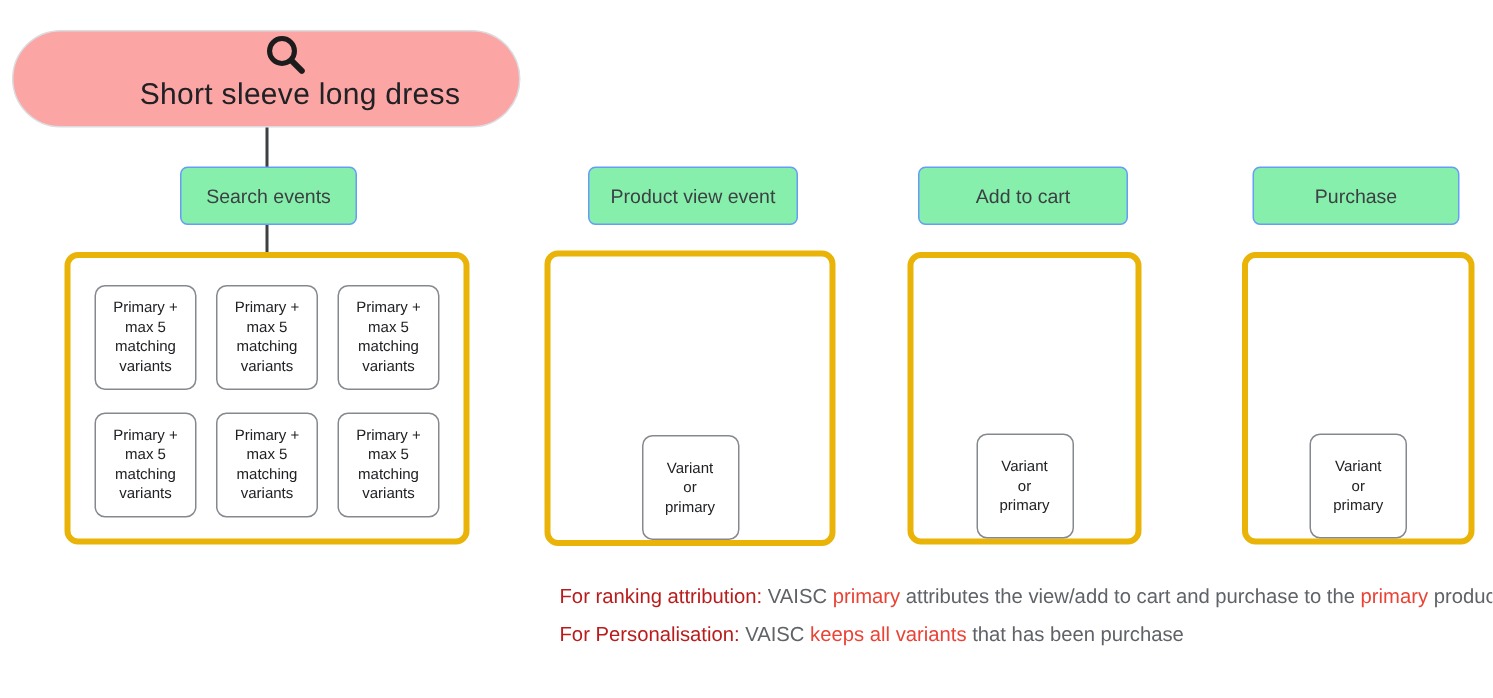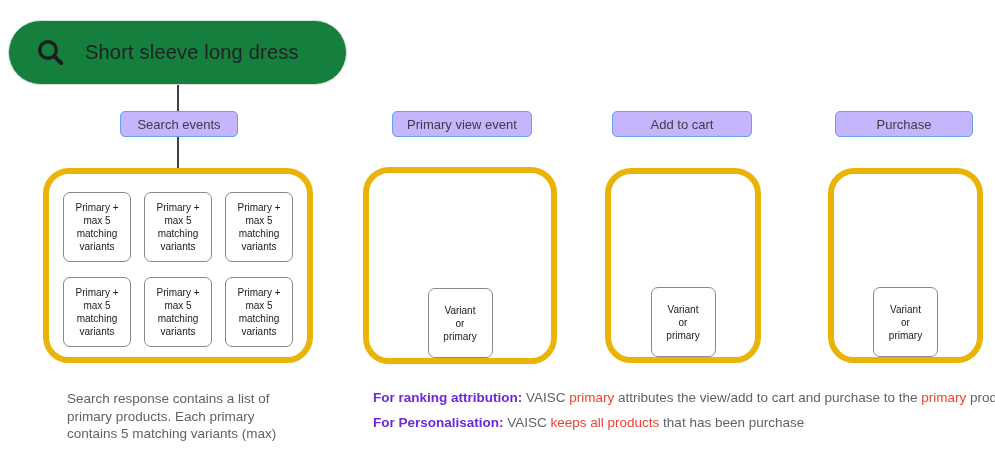--- a/index.html
+++ b/index.html
@@ -5,46 +5,46 @@
   html, body { margin:0; padding:0; background:#ffffff; }
   .canvas {
     position:relative; width:995px; height:465px; background:#ffffff;
     font-family:"Liberation Sans", sans-serif; overflow:hidden;
   }
 
   
   .search-pill {
     position:absolute; left:8px; top:20px; width:339px; height:65px;
     box-sizing:border-box; border:1.5px solid #dadce0; border-radius:33px;
-    background:#15803d; display:flex; align-items:center; padding-left:26px;
+    background:#fca5a5; display:flex; align-items:center; padding-left:26px;flex-direction:column;
   }
   .search-pill svg { flex:0 0 auto; display:block; }
   .search-query { margin-left:19px; font-size:20px; color:#202124; letter-spacing:0.2px; white-space:nowrap; }
 
   
   .vline { position:absolute; width:1.5px; background:#3c4043; }
   .vline-1 { left:177px; top:85px;  height:27px; }
   .vline-2 { left:177px; top:136px; height:32px; }
 
   
   .event-chip {
-    position:absolute; height:26px; box-sizing:border-box;
-    border:1.5px solid #669df6; border-radius:5px; background:#c4b5fd;
+    position:absolute; height:39px; box-sizing:border-box;
+    border:1.5px solid #669df6; border-radius:5px; background:#86efac;
     display:flex; align-items:center; justify-content:center;
     font-size:13px; color:#3c4043; white-space:nowrap;
   }
   .chip-search   { left:120px; top:111px; width:118px; }
   .chip-view     { left:392px; top:111px; width:140px; }
   .chip-cart     { left:612px; top:111px; width:140px; }
   .chip-purchase { left:835px; top:111px; width:138px; }
 
   
   .panel {
     position:absolute; box-sizing:border-box; background:#ffffff;
-    border:6px solid #eab308; border-radius:26px;
+    border:4px solid #eab308; border-radius:9px;
   }
   .panel-search {
     left:43px; top:168px; width:270px; height:195px;
     display:grid; grid-template-columns:repeat(3, 68px); grid-auto-rows:70px;
     gap:15px 13px; justify-content:center; align-content:start; padding-top:18px;
   }
   .panel-flex { display:flex; align-items:flex-end; justify-content:center; }
   .panel-view     { left:363px; top:167px; width:194px; height:197px; }
   .panel-cart     { left:605px; top:168px; width:156px; height:195px; }
   .panel-purchase { left:828px; top:168px; width:155px; height:195px; }
@@ -58,21 +58,21 @@
   }
   .variant-box { width:65px; height:70px; }
 
   
   .note-left {
     position:absolute; left:67px; top:390px; font-size:13.5px;
     line-height:17.5px; color:#5f6368; white-space:pre-line;
   }
   .notes-right { position:absolute; left:373px; top:389px; font-size:13.5px; color:#5f6368; }
   .notes-right .note-line { line-height:17px; margin-bottom:8px; white-space:nowrap; }
-  .note-label { font-weight:bold; color:#6d28d9; }
+  .note-label { font-weight:normal; color:#b91c1c; }
   .red { color:#ea4335; }
 </style>
 </head>
 <body>
 
 <div class="canvas">
 
   <div class="search-pill">
     <svg width="31" height="31" viewBox="0 0 31 31">
       <circle cx="13" cy="13" r="8.3" fill="none" stroke="#1c1c1c" stroke-width="3.4"></circle>
@@ -81,21 +81,21 @@
     <span class="search-query">Short sleeve long dress</span>
   </div>
 
   <div class="vline vline-1"></div>
   <div class="vline vline-2"></div>
 
   <div class="event-chip chip-search">
     <span>Search events</span>
   </div>
   <div class="event-chip chip-view">
-    <span>Primary view event</span>
+    <span>Product view event</span>
   </div>
   <div class="event-chip chip-cart">
     <span>Add to cart</span>
   </div>
   <div class="event-chip chip-purchase">
     <span>Purchase</span>
   </div>
 
   <div class="panel panel-search">
     <div class="mini-box">Primary +
@@ -135,26 +135,23 @@
 or
 primary</div>
   </div>
 
   <div class="panel panel-flex panel-purchase">
     <div class="mini-box variant-box">Variant
 or
 primary</div>
   </div>
 
-  <div class="note-left">Search response contains a list of
-primary products. Each primary
-contains 5 matching variants (max)</div>
 
   <div class="notes-right">
     <div class="note-line">
       <span class="note-label">For ranking attribution:</span><span> VAISC </span><span class="red">primary</span><span> attributes the view/add to cart and purchase to the </span><span class="red">primary</span><span> product.</span>
     </div>
     <div class="note-line">
-      <span class="note-label">For Personalisation:</span><span> VAISC </span><span class="red">keeps all products</span><span> that has been purchase</span>
+      <span class="note-label">For Personalisation:</span><span> VAISC </span><span class="red">keeps all variants</span><span> that has been purchase</span>
     </div>
   </div>
 
 </div>
 
 </body></html>

